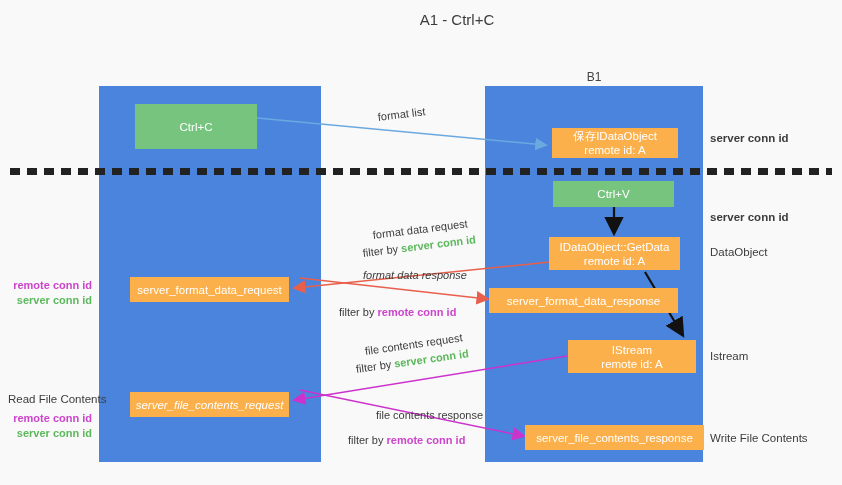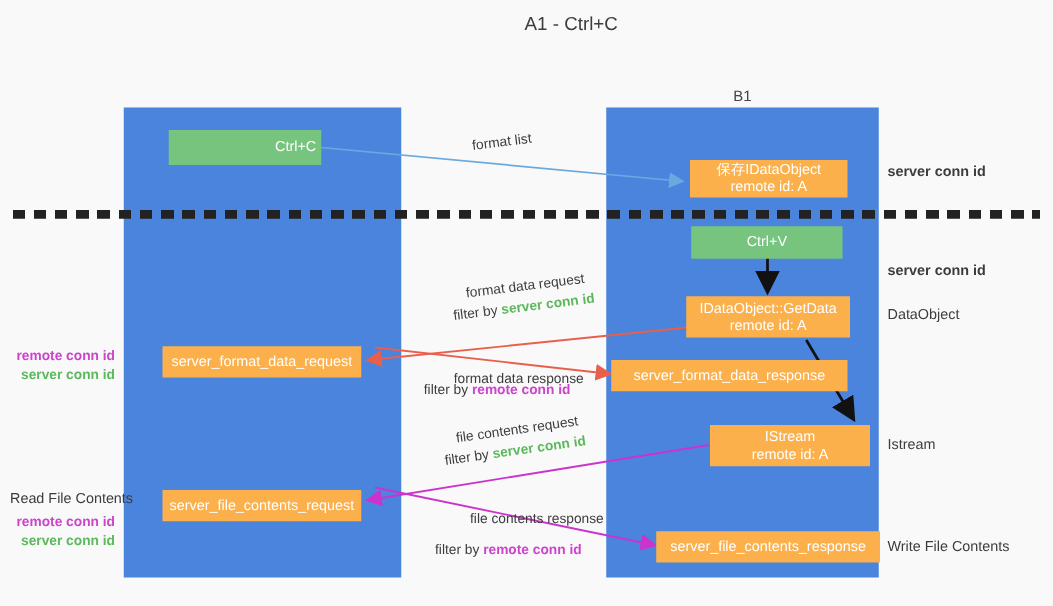--- a/index.html
+++ b/index.html
@@ -98,21 +98,21 @@
 
     <line x1="300" y1="278" x2="487" y2="299" stroke="#e8604c" stroke-width="1.5" marker-end="url(#ar-red)"></line>
 
     <line x1="567" y1="356" x2="295" y2="400" stroke="#cc33cc" stroke-width="1.5" marker-end="url(#ar-mag)"></line>
 
     <line x1="300" y1="390" x2="523" y2="436" stroke="#cc33cc" stroke-width="1.5" marker-end="url(#ar-mag)"></line>
   </svg>
 
   <div class="divider"></div>
 
-  <div class="node green" style="left:135px;top:104px;width:122px;height:28px;align-items:flex-end;">
+  <div class="node green" style="left:135px;top:104px;width:122px;height:45px;">
     <span class="ln">Ctrl+C</span>
   </div>
 
   <div class="node orange" style="left:552px;top:128px;width:126px;height:30px;">
     <span class="ln">保存IDataObject</span>
     <span class="ln">remote id: A</span>
   </div>
 
   <div class="node green" style="left:553px;top:181px;width:121px;height:26px;text-align:center;">
     <span class="ln">Ctrl+V</span>
@@ -129,36 +129,36 @@
   </div>
 
   <div class="node orange" style="left:130px;top:277px;width:159px;height:25px;">
     <span class="ln">server_format_data_request</span>
   </div>
 
   <div class="node orange" style="left:489px;top:288px;width:189px;height:25px;">
     <span class="ln">server_format_data_response</span>
   </div>
 
-  <div class="node orange" style="left:130px;top:392px;width:159px;height:25px;">
+  <div class="node orange" style="left:130px;top:392px;width:159px;height:25px;font-style:italic;">
     <span class="ln">server_file_contents_request</span>
   </div>
 
   <div class="node orange" style="left:525px;top:425px;width:179px;height:25px;">
     <span class="ln">server_file_contents_response</span>
   </div>
 
   <div class="lbl rot-a" style="left:377px;top:110px;">format list</div>
 
   <div class="lbl rot-a" style="left:372px;top:228px;">format data request</div>
   <div class="lbl rot-a" style="left:362px;top:246px;">
     <span>filter by </span><span class="green-t">server conn id</span>
   </div>
 
-  <div class="lbl" style="left:363px;top:296px;">format data response</div>
+  <div class="lbl" style="left:363px;top:268px;font-style:italic;">format data response</div>
   <div class="lbl" style="left:339px;top:305px;">
     <span>filter by </span><span class="mag-t">remote conn id</span>
   </div>
 
   <div class="lbl rot-b" style="left:364px;top:344px;">file contents request</div>
   <div class="lbl rot-b" style="left:355px;top:362px;">
     <span>filter by </span><span class="green-t">server conn id</span>
   </div>
 
   <div class="lbl" style="left:376px;top:408px;">file contents response</div>

